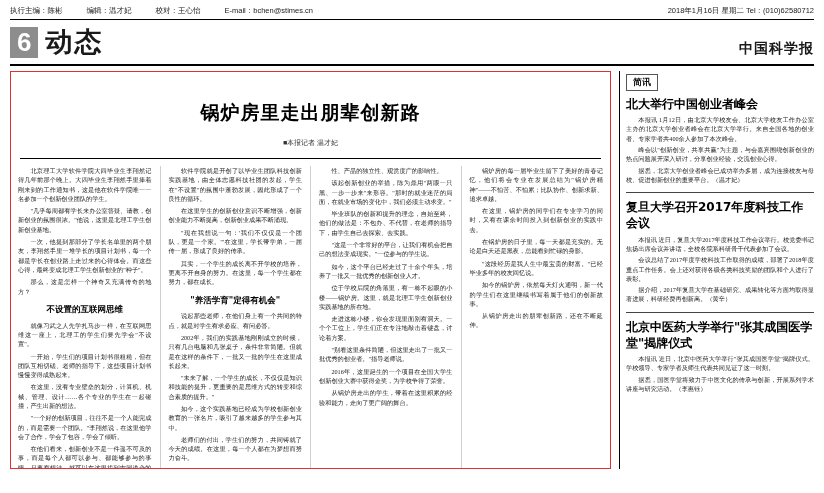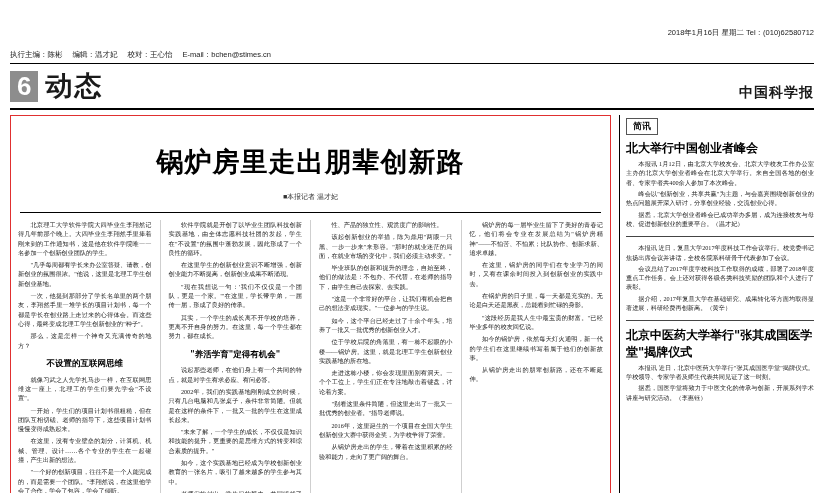--- a/index.html
+++ b/index.html
@@ -28,23 +28,22 @@
     align-items: center;
     justify-content: space-between;
     font-family: "Liberation Sans", sans-serif;
     font-size: 7.5px;
     color: #222;
     border-bottom: 1px solid #000;
     padding-bottom: 3px;
   }
   .masthead-left {
     display: flex;
-    gap: 10px;
+    gap: 24px;
     white-space: nowrap;
-    margin-top: 44px;
   }
   .masthead-right {
     white-space: nowrap;
   }
 
   
   .section-head {
     display: flex;
     align-items: flex-end;
     justify-content: space-between;
@@ -97,21 +96,21 @@
   .main-article {
     position: relative;
     width: 604px;
     border: 1.5px solid #e03030;
     box-sizing: border-box;
     padding: 6px 7px 4px 7px;
     overflow: hidden;
   }
   .headline {
     font-family: "DejaVu Sans", sans-serif;
-    font-size: 27px;
+    font-size: 19px;
     font-weight: bold;
     text-align: center;
     letter-spacing: 1px;
     margin: 22px 0 12px 0;
     color: #000;
   }
   .byline {
     font-family: "Liberation Sans", sans-serif;
     font-size: 7px;
     text-align: center;
@@ -290,20 +289,21 @@
         <div class="brief-body">
           <p>本报讯 1月12日，由北京大学校友会、北京大学校友工作办公室主办的北京大学创业者峰会在北京大学举行。来自全国各地的创业者、专家学者共400余人参加了本次峰会。</p>
           <p>峰会以"创新创业，共享共赢"为主题，与会嘉宾围绕创新创业的热点问题展开深入研讨，分享创业经验，交流创业心得。</p>
           <p>据悉，北京大学创业者峰会已成功举办多届，成为连接校友与母校、促进创新创业的重要平台。（温才妃）</p>
         </div>
       </div>
 
       <div class="sep-dark"></div>
 
       <div class="brief-item">
+        <div class="brief-title">复旦大学召开2017年度科技工作会议</div>
         <div class="brief-body">
           <p>本报讯 近日，复旦大学2017年度科技工作会议举行。校党委书记焦扬出席会议并讲话，全校各院系科研骨干代表参加了会议。</p>
           <p>会议总结了2017年度学校科技工作取得的成绩，部署了2018年度重点工作任务。会上还对获得各级各类科技奖励的团队和个人进行了表彰。</p>
           <p>据介绍，2017年复旦大学在基础研究、成果转化等方面均取得显著进展，科研经费再创新高。（黄辛）</p>
         </div>
       </div>
 
       <div class="sep-dark"></div>
 
       <div class="brief-item">

